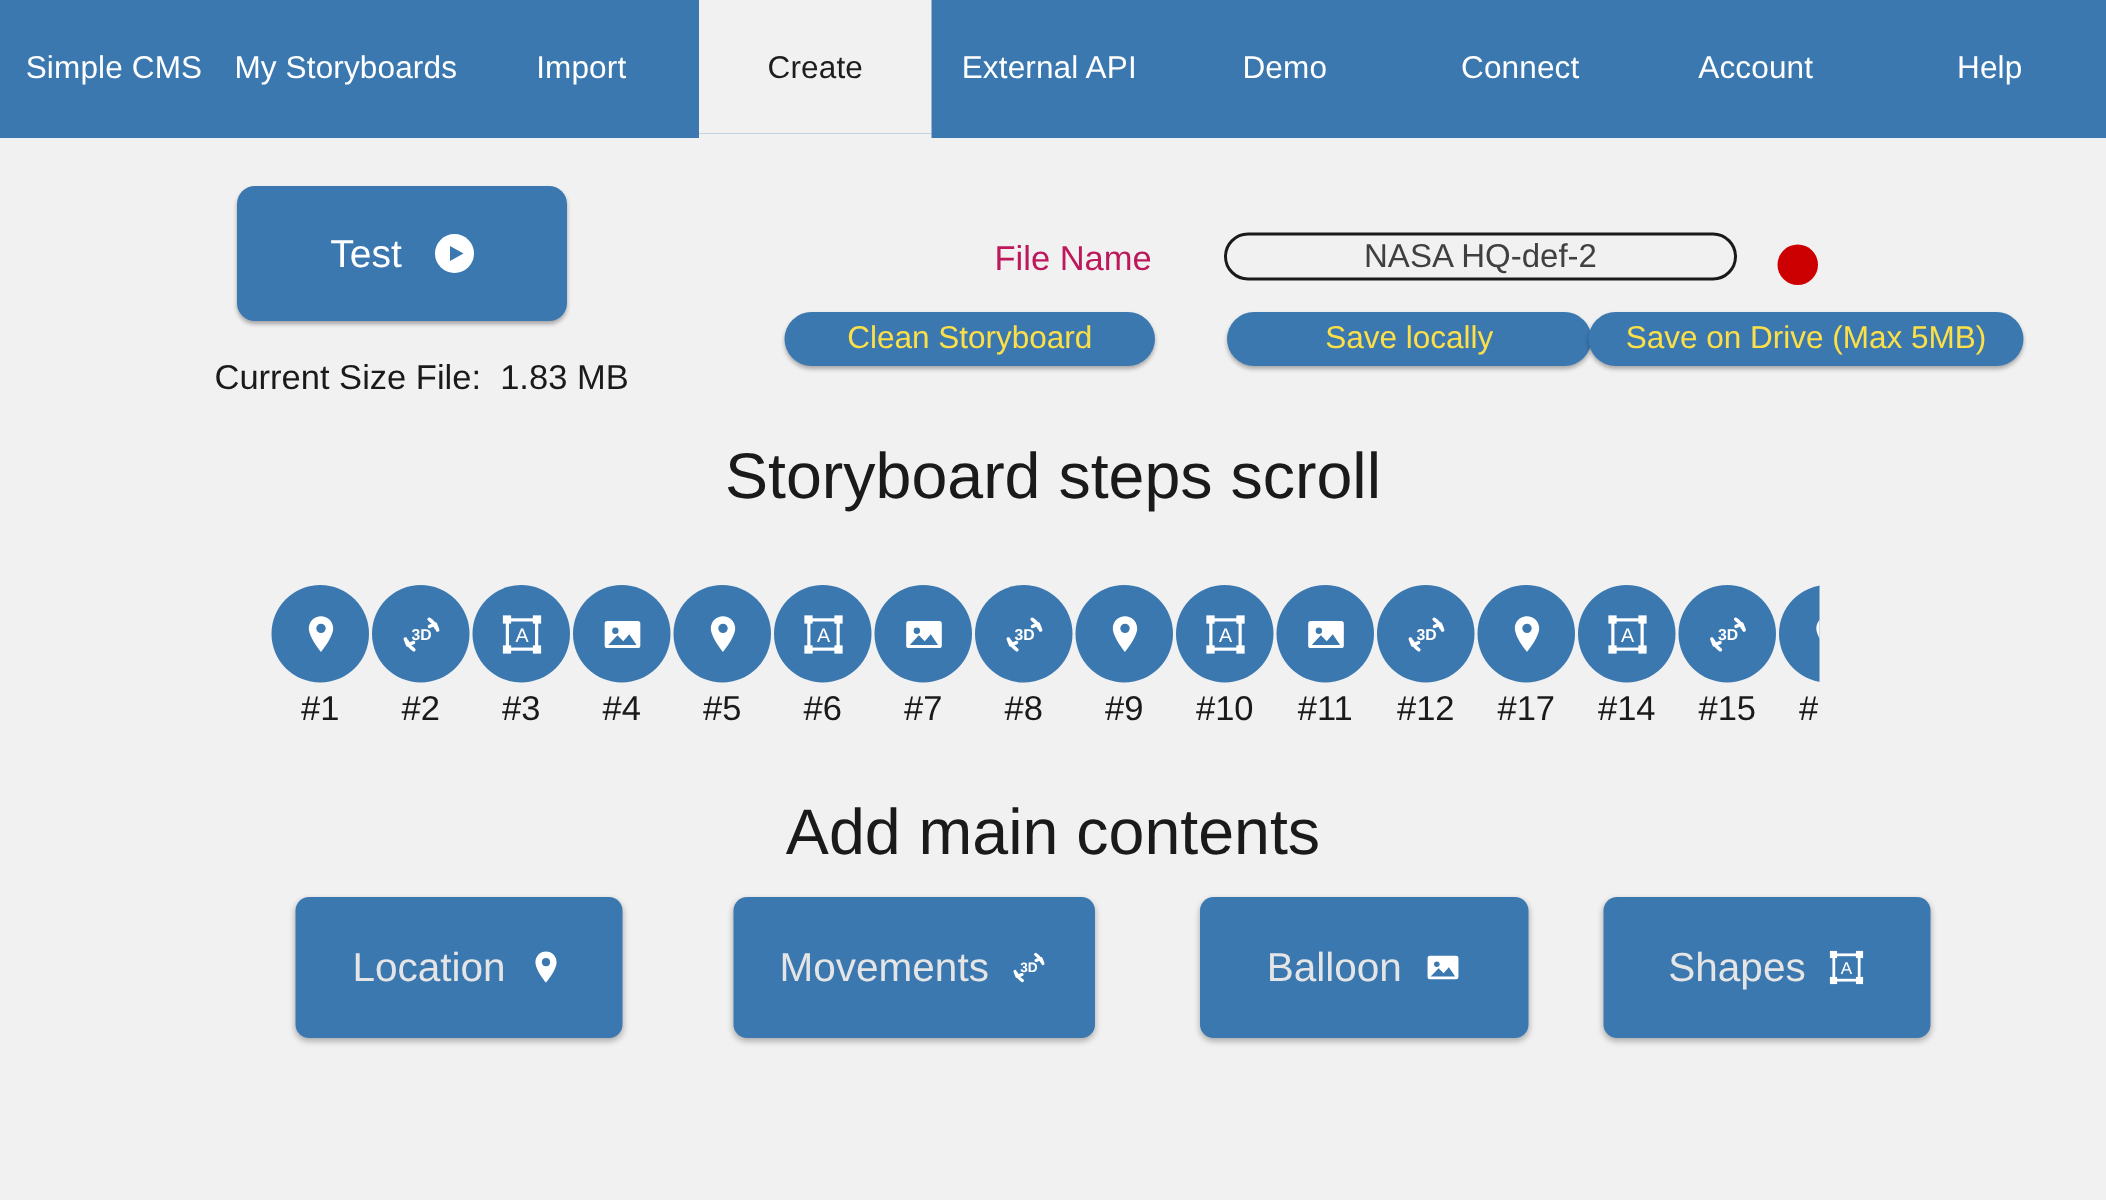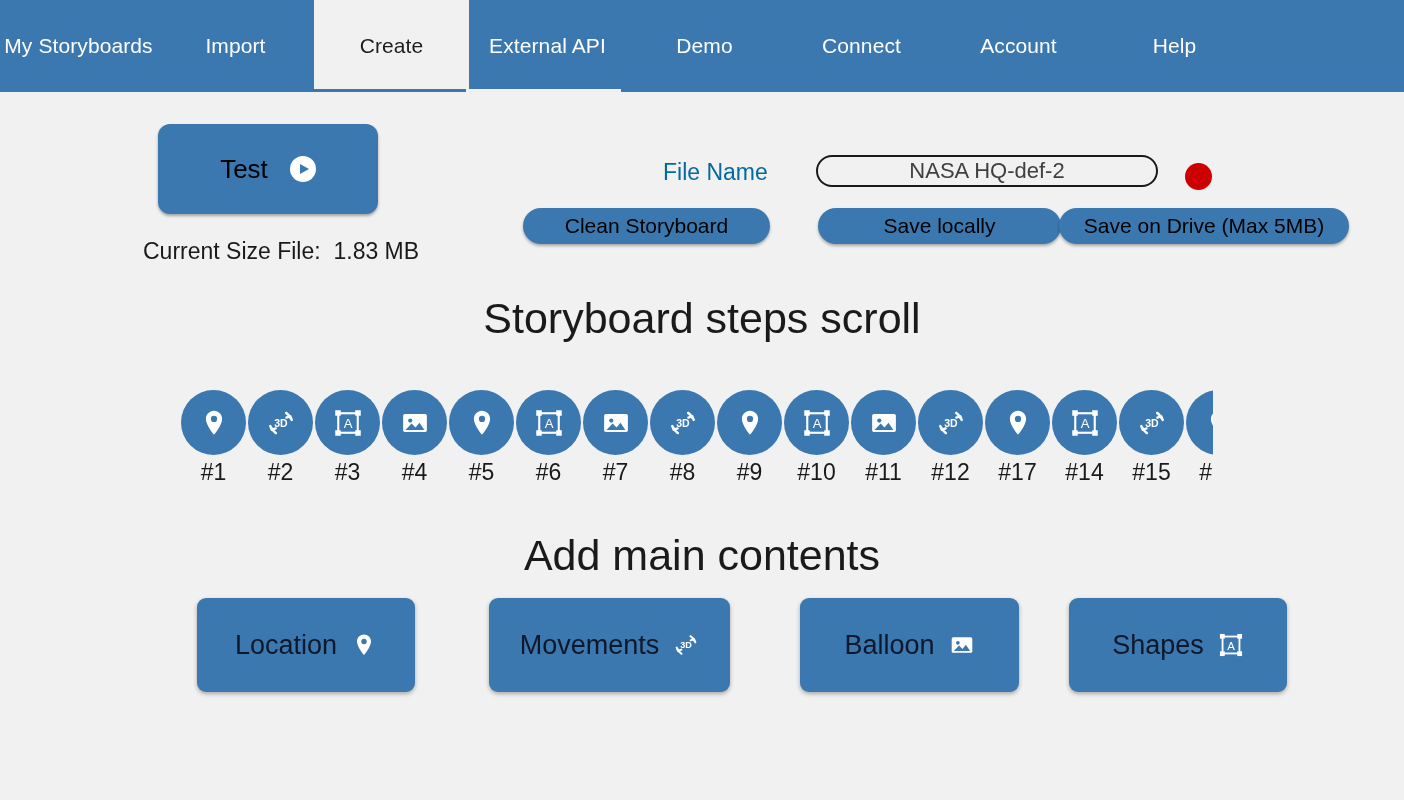--- a/index.html
+++ b/index.html
@@ -70,21 +70,21 @@
     border-radius: 12px;
     box-shadow: 0 2px 3px rgba(0,0,0,.32);
     display: flex;
     align-items: center;
     justify-content: center;
     gap: 22px;
     cursor: pointer;
     padding: 0;
   }
   .test-btn .label {
-    color: #000000;
+    color: #ffffff;
     font-size: 26px;
   }
   .play-icon {
     width: 26px;
     height: 26px;
     border-radius: 50%;
     background: #ffffff;
     display: flex;
     align-items: center;
     justify-content: center;
@@ -105,21 +105,21 @@
     color: #1a1a1a;
     white-space: pre;
   }
 
   
   .filename-label {
     position: absolute;
     left: 663px;
     top: 159px;
     font-size: 23px;
-    color: #0369a1;
+    color: #be185d;
   }
   .filename-field {
     position: absolute;
     left: 816px;
     top: 155px;
     width: 342px;
     height: 32px;
     border: 2px solid #1a1a1a;
     border-radius: 17px;
     background: #f1f1f1;
@@ -141,21 +141,21 @@
     background: #cc0000;
   }
 
   .pill-btn {
     position: absolute;
     height: 36px;
     background: #3b78b0;
     border: none;
     border-radius: 18px;
     box-shadow: 0 2px 3px rgba(0,0,0,.3);
-    color: #000000;
+    color: #fde047;
     font-family: "Liberation Sans", sans-serif;
     font-size: 21px;
     cursor: pointer;
     display: flex;
     align-items: center;
     justify-content: center;
     white-space: nowrap;
     padding: 0 18px;
   }
   #btn-clean  { left: 523px;  top: 208px; width: 247px; }
@@ -215,39 +215,40 @@
 
   
   .content-btn {
     position: absolute;
     top: 598px;
     height: 94px;
     background: #3b78b0;
     border: none;
     border-radius: 9px;
     box-shadow: 0 2px 4px rgba(0,0,0,.3);
-    color: #0f172a;
+    color: #e5e5e5;
     font-family: "Liberation Sans", sans-serif;
     font-size: 27px;
     cursor: pointer;
     display: flex;
     align-items: center;
     justify-content: center;
     gap: 14px;
   }
   #cbtn-0 { left: 197px;  width: 218px; }
   #cbtn-1 { left: 489px;  width: 241px; }
   #cbtn-2 { left: 800px;  width: 219px; }
   #cbtn-3 { left: 1069px; width: 218px; }
   .content-btn svg { flex: 0 0 auto; }
 </style>
 </head>
 <body>
 
 <div class="navbar" id="navbar">
+    <div class="nav-item" style="width: 152px;">Simple CMS</div>
     <div class="nav-item" style="width: 157px;">My Storyboards</div>
     <div class="nav-item" style="width: 157px;">Import</div>
     <div class="nav-item active" style="width: 155px;">Create</div>
     <div class="nav-item" style="width: 157px;">External API</div>
     <div class="nav-item" style="width: 157px;">Demo</div>
     <div class="nav-item" style="width: 157px;">Connect</div>
     <div class="nav-item" style="width: 157px;">Account</div>
     <div class="nav-item" style="width: 155px;">Help</div>
   </div>
 <div class="nav-underline" id="nav-underline">

